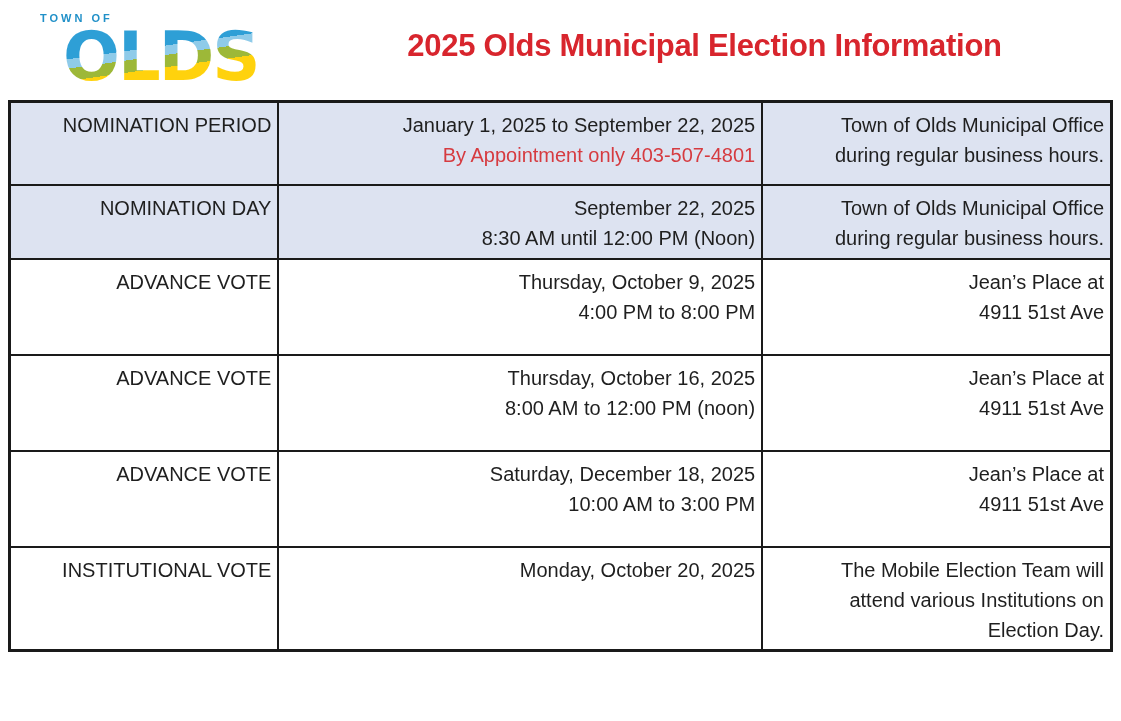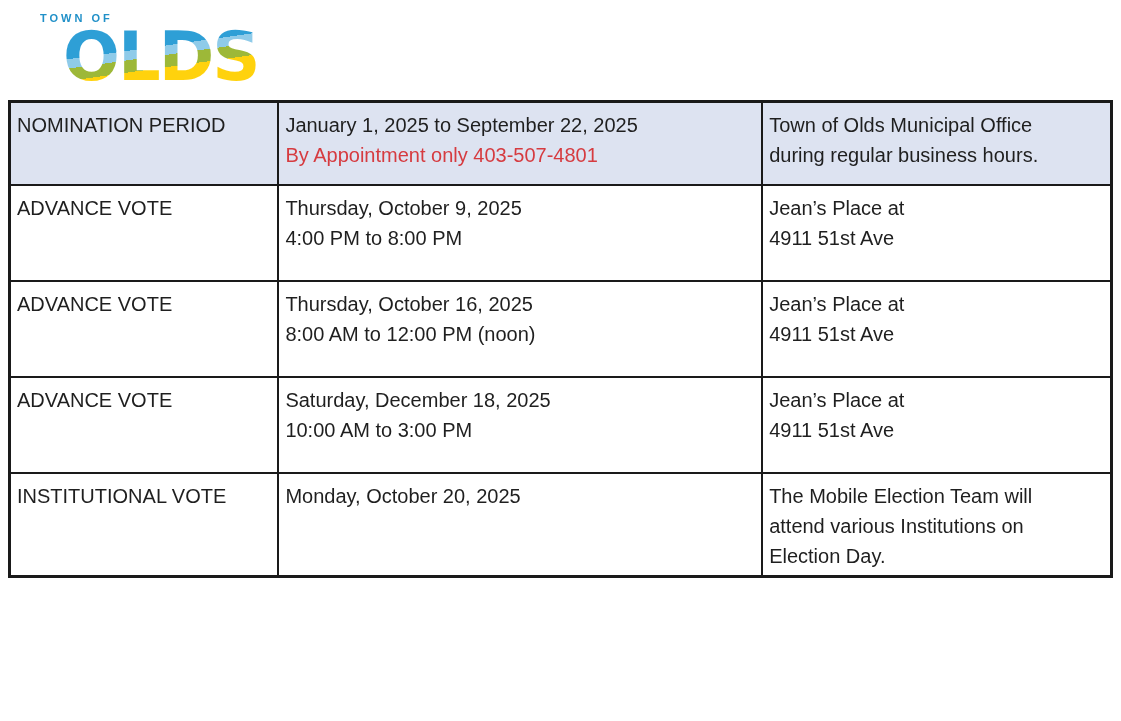--- a/index.html
+++ b/index.html
@@ -52,21 +52,21 @@
     font-size:31px;font-weight:800;letter-spacing:-0.3px;
     color:var(--title-red);
   }
   table.info-table{
     width:1105px;margin:0 8px;
     border-collapse:collapse;table-layout:fixed;
     border:3px solid var(--border-black);
   }
   .info-table td{
     border:2px solid var(--border-black);
-    text-align:left;vertical-align:top;
+    text-align:right;vertical-align:top;
     padding:7px 6px 4px 6px;
     font-size:20px;line-height:30px;
   }
   .row-info{background:var(--info-row-bg);}
   .row-header{background:var(--header-row-bg);}
   .row-header td{
     vertical-align:middle;padding:4px 6px;
     font-size:26px;font-weight:800;letter-spacing:-0.2px;
     color:#1c1c1c;
   }
@@ -85,20 +85,21 @@
 </head>
 <body>
 
 <div class="page">
 
   <header class="top">
     <div class="logo">
       <div class="logo-town">TOWN OF</div>
       <div class="logo-olds">OLDS</div>
     </div>
+    <h1 class="title">2025 Olds Municipal Election Information</h1>
   </header>
 
   <table class="info-table">
     <colgroup>
       <col style="width:24.4%">
       <col style="width:43.9%">
       <col style="width:31.7%">
     </colgroup>
     <tbody>
 
@@ -107,20 +108,31 @@
         <td>
           <div>January 1, 2025 to September 22, 2025</div>
           <div class="red-text">By Appointment only 403-507-4801</div>
         </td>
         <td>
           <div>Town of Olds Municipal Office</div>
           <div>during regular business hours.</div>
         </td>
       </tr>
 
+      <tr class="row-info r-nom2">
+        <td>NOMINATION DAY</td>
+        <td>
+          <div>September 22, 2025</div>
+          <div>8:30 AM until 12:00 PM (Noon)</div>
+        </td>
+        <td>
+          <div>Town of Olds Municipal Office</div>
+          <div>during regular business hours.</div>
+        </td>
+      </tr>
 
 
       <tr class="r-adv">
         <td>ADVANCE VOTE</td>
         <td>
           <div>Thursday, October 9, 2025</div>
           <div>4:00 PM to 8:00 PM</div>
         </td>
         <td>
           <div>Jean’s Place at</div>

